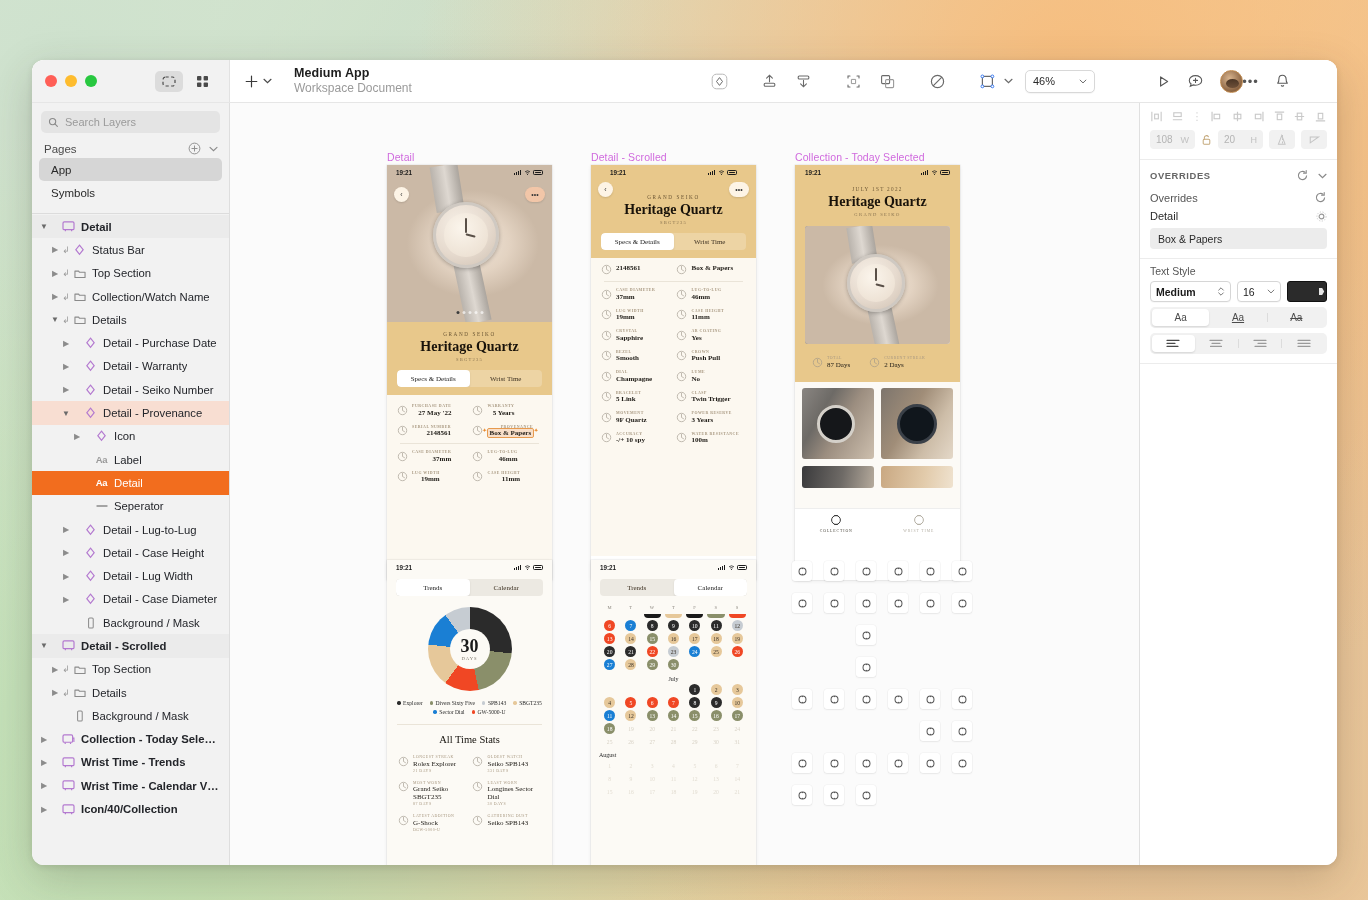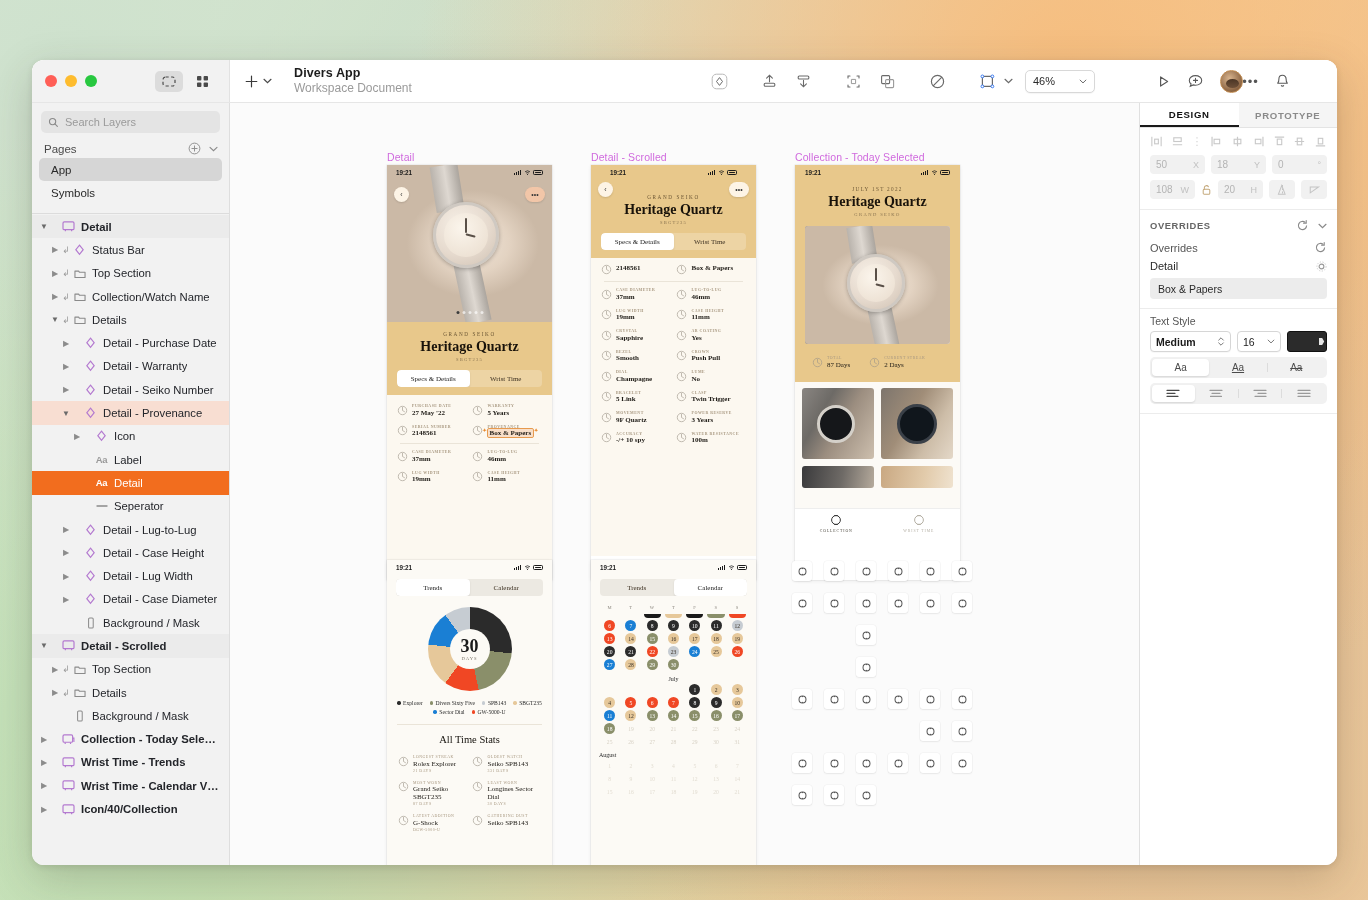--- a/index.html
+++ b/index.html
@@ -250,21 +250,21 @@
     <div class="tb-main">
       <div class="plus-group">
         <svg width="15" height="15" viewBox="0 0 15 15">
             <path d="M7.5 2.2v10.6M2.2 7.5h10.6" stroke="#3a3a3a" stroke-width="1.2" stroke-linecap="round"></path>
           </svg>
         <svg width="9" height="6" viewBox="0 0 9 6">
             <path d="M1 1.3L4.5 4.7 8 1.3" fill="none" stroke="#4a4a4a" stroke-width="1.2" stroke-linecap="round"></path>
           </svg>
       </div>
       <div class="doc-title">
-        <div class="t1">Divers App</div>
+        <div class="t1">Medium App</div>
         <div class="t2">Workspace Document</div>
       </div>
 
       <div class="tool-cluster">
         <div class="tool">
           <svg width="17" height="17" viewBox="0 0 17 17">
               <rect x="1.2" y="1.2" width="14.6" height="14.6" rx="4.2" fill="none" stroke="#b8b8b8" stroke-width="1"></rect>
               <path d="M8.5 4.6l3 3.9-3 3.9-3-3.9z" fill="none" stroke="#6a6a6a" stroke-width="1"></path>
             </svg>
         </div>
@@ -724,21 +724,21 @@
         <div class="tan" style="padding:9px 10px 8px;">
           <div class="brand">GRAND SEIKO</div>
           <div class="modelname" style="font-size:14px;margin-top:2px;">Heritage Quartz</div>
           <div class="ref" style="margin-top:2px;">SBGT235</div>
           <div class="segwrap" style="margin-top:8px;">
             <div class="seg on">Specs &amp; Details</div>
             <div class="seg">Wrist Time</div>
           </div>
         </div>
 
-        <div class="cream" style="flex:1;padding:5px 7px 6px;height:calc(415px - 157px - 62px);">
+        <div class="cream" style="flex:1;padding:5px 7px 6px;height:calc(415px - 157px - 62px);text-align:right;">
           <div class="specgrid" id="d1-g1">
               <div class="spec">
                 <div class="sic">
                   <svg width="11" height="11" viewBox="0 0 12 12">
                     <circle cx="6" cy="6" r="4.6" fill="none" stroke="#9c9488" stroke-width=".9"></circle>
                     <path d="M6 2.6v3.4l2.2 1.3" fill="none" stroke="#9c9488" stroke-width=".9" stroke-linecap="round"></path>
                   </svg>
                 </div>
                 <div class="stxt">
                   <div class="k">PURCHASE DATE</div>
@@ -1795,24 +1795,20 @@
             </div>
             <div style="width: 20px; height: 20px;"></div>
             <div style="width: 20px; height: 20px;"></div>
             <div style="width: 20px; height: 20px;"></div>
           </div>
         </div>
 
     </div>
 
     <div class="inspector">
-      <div class="insp-tabs">
-        <div class="itab on">DESIGN</div>
-        <div class="itab off">PROTOTYPE</div>
-      </div>
 
       <div class="alignrow">
         <svg width="13" height="13" viewBox="0 0 14 14">
             <path d="M2 2v10M12 2v10" stroke="#c9c9c9" stroke-width="1.2"></path>
             <rect x="5" y="4.5" width="4" height="5" fill="none" stroke="#c9c9c9" stroke-width="1.2"></rect>
           </svg>
         <svg width="13" height="13" viewBox="0 0 14 14">
             <rect x="3" y="3" width="8" height="4" fill="none" stroke="#c9c9c9" stroke-width="1.2"></rect>
             <path d="M2 10.5h10" stroke="#c9c9c9" stroke-width="1.2"></path>
           </svg>
@@ -1838,34 +1834,20 @@
             <rect x="4.6" y="3.4" width="4.8" height="7.2" fill="none" stroke="#c9c9c9" stroke-width="1.2"></rect>
           </svg>
         <svg width="13" height="13" viewBox="0 0 14 14">
             <path d="M2 11.8h10" stroke="#c9c9c9" stroke-width="1.3"></path>
             <rect x="4.6" y="3.6" width="4.8" height="6" fill="none" stroke="#c9c9c9" stroke-width="1.2"></rect>
           </svg>
       </div>
 
       <div class="fieldrow">
         <div class="fld">
-            <span>50</span>
-            <span class="u">X</span>
-          </div>
-        <div class="fld">
-            <span>18</span>
-            <span class="u">Y</span>
-          </div>
-        <div class="fld">
-            <span>0</span>
-            <span class="u">°</span>
-          </div>
-      </div>
-      <div class="fieldrow">
-        <div class="fld">
             <span>108</span>
             <span class="u">W</span>
           </div>
         <div style="display:flex;align-items:center;">
           <svg width="11" height="12" viewBox="0 0 12 13">
               <path d="M3.6 5.6V4a2.4 2.4 0 014.5-1" fill="none" stroke="#c4a87a" stroke-width="1.1" stroke-linecap="round"></path>
               <rect x="2.4" y="5.6" width="7.2" height="5.6" rx="1.2" fill="none" stroke="#c4a87a" stroke-width="1.1"></rect>
             </svg>
         </div>
         <div class="fld">

